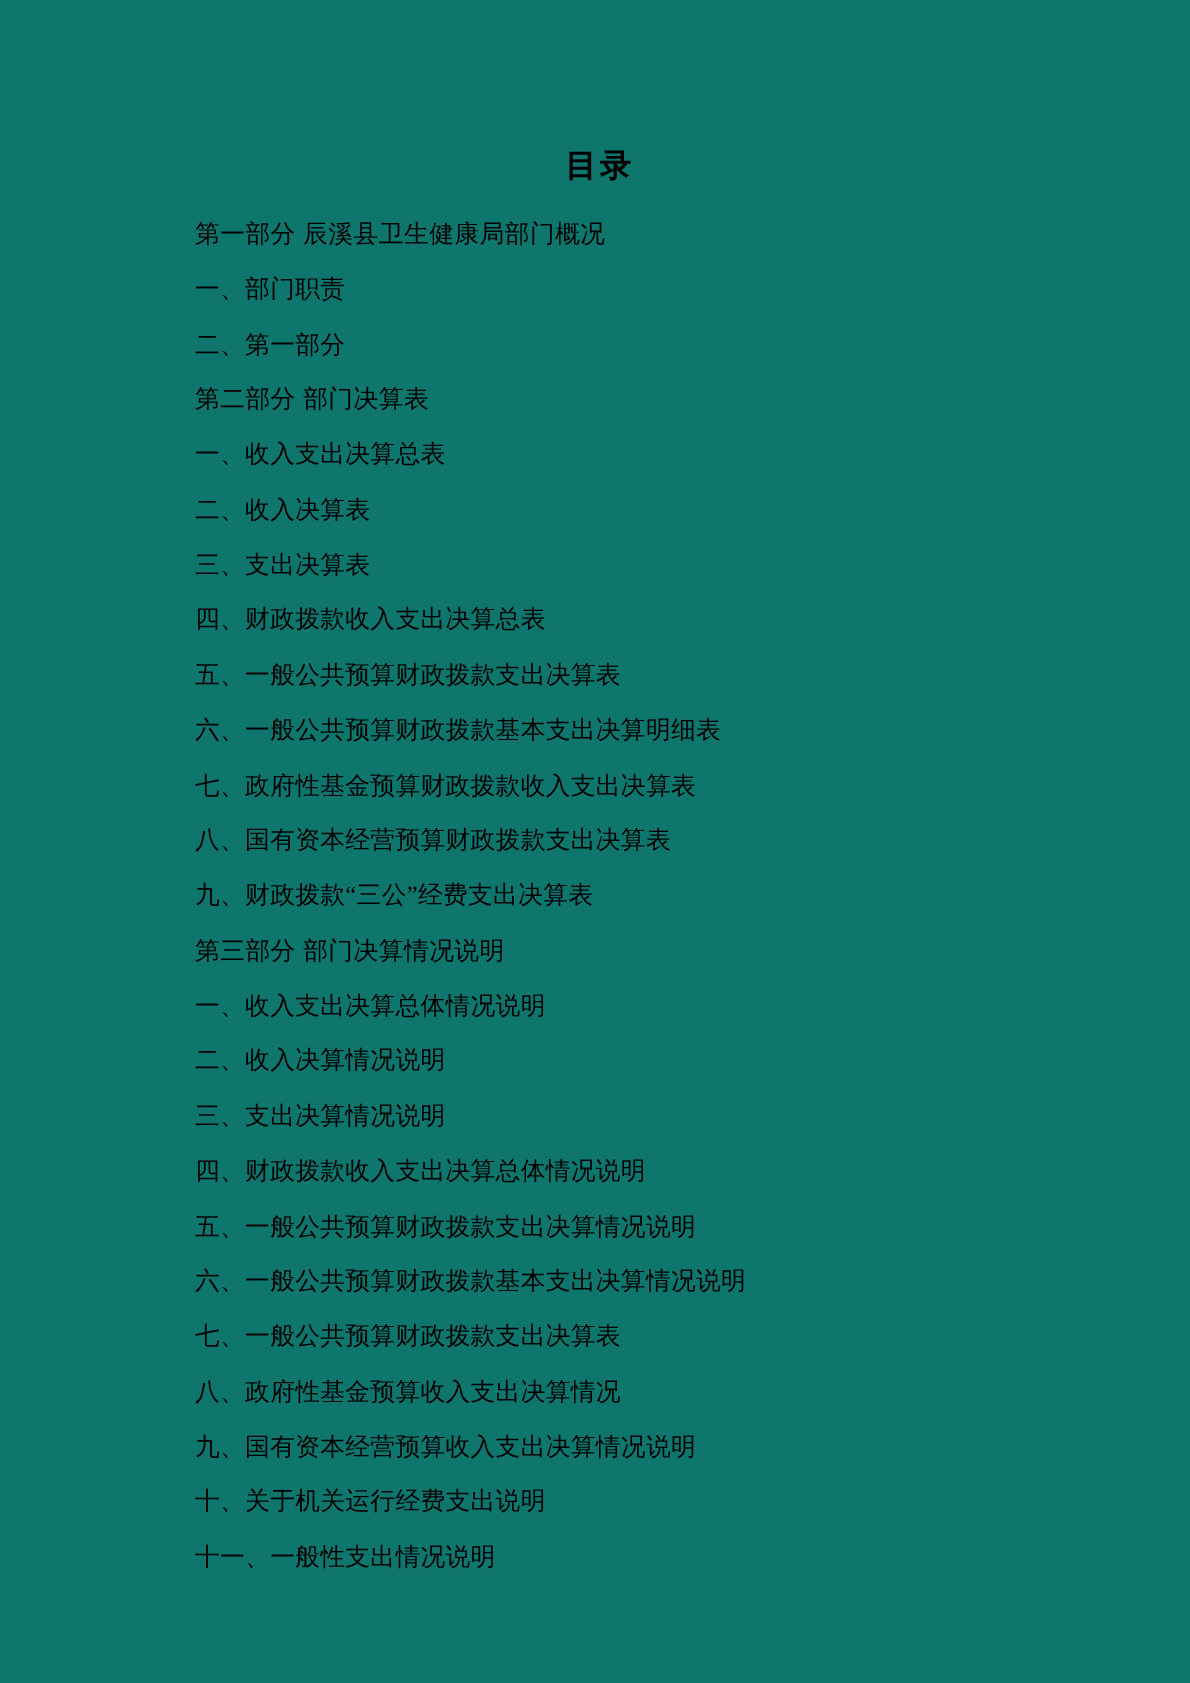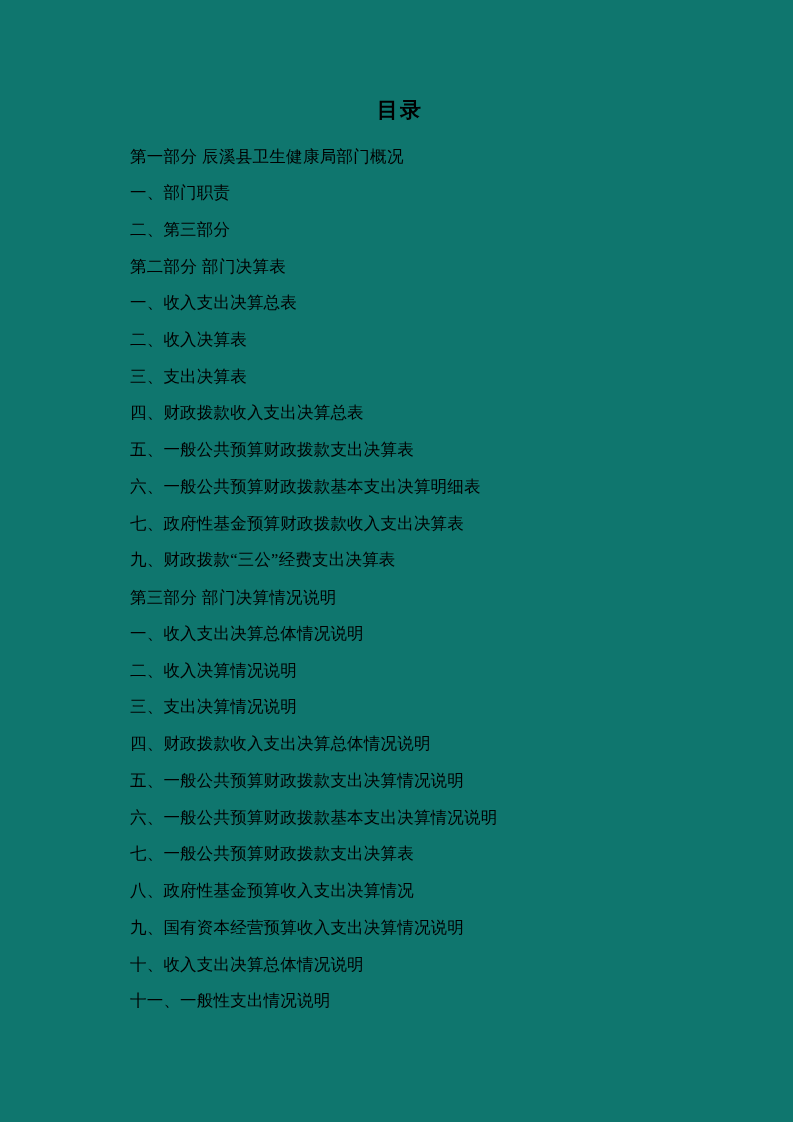--- a/index.html
+++ b/index.html
@@ -60,44 +60,45 @@
 <body>
 
 <div class="page">
   <div class="content">
 
     <h1 class="doc-title">目录</h1>
 
     <div class="section-block">
       <div class="part-heading">第一部分 辰溪县卫生健康局部门概况</div>
       <div class="toc-entry">一、部门职责</div>
-      <div class="toc-entry">二、第三部分</div>
+      <div class="toc-entry">二、第一部分</div>
     </div>
 
     <div class="section-block">
       <div class="part-heading">第二部分 部门决算表</div>
       <div class="toc-entry">一、收入支出决算总表</div>
       <div class="toc-entry">二、收入决算表</div>
       <div class="toc-entry">三、支出决算表</div>
       <div class="toc-entry">四、财政拨款收入支出决算总表</div>
       <div class="toc-entry">五、一般公共预算财政拨款支出决算表</div>
       <div class="toc-entry">六、一般公共预算财政拨款基本支出决算明细表</div>
       <div class="toc-entry">七、政府性基金预算财政拨款收入支出决算表</div>
+      <div class="toc-entry">八、国有资本经营预算财政拨款支出决算表</div>
       <div class="toc-entry">九、财政拨款“三公”经费支出决算表</div>
     </div>
 
     <div class="section-block">
       <div class="part-heading">第三部分 部门决算情况说明</div>
       <div class="toc-entry">一、收入支出决算总体情况说明</div>
       <div class="toc-entry">二、收入决算情况说明</div>
       <div class="toc-entry">三、支出决算情况说明</div>
       <div class="toc-entry">四、财政拨款收入支出决算总体情况说明</div>
       <div class="toc-entry">五、一般公共预算财政拨款支出决算情况说明</div>
       <div class="toc-entry">六、一般公共预算财政拨款基本支出决算情况说明</div>
       <div class="toc-entry">七、一般公共预算财政拨款支出决算表</div>
       <div class="toc-entry">八、政府性基金预算收入支出决算情况</div>
       <div class="toc-entry">九、国有资本经营预算收入支出决算情况说明</div>
-      <div class="toc-entry">十、收入支出决算总体情况说明</div>
+      <div class="toc-entry">十、关于机关运行经费支出说明</div>
       <div class="toc-entry">十一、一般性支出情况说明</div>
     </div>
 
   </div>
 </div>
 
 </body></html>

